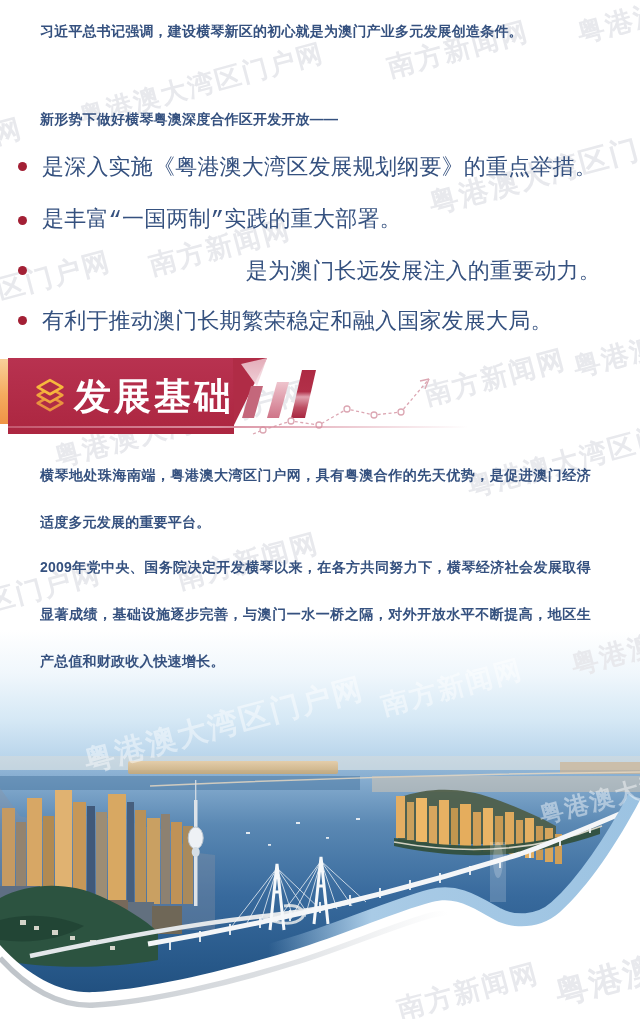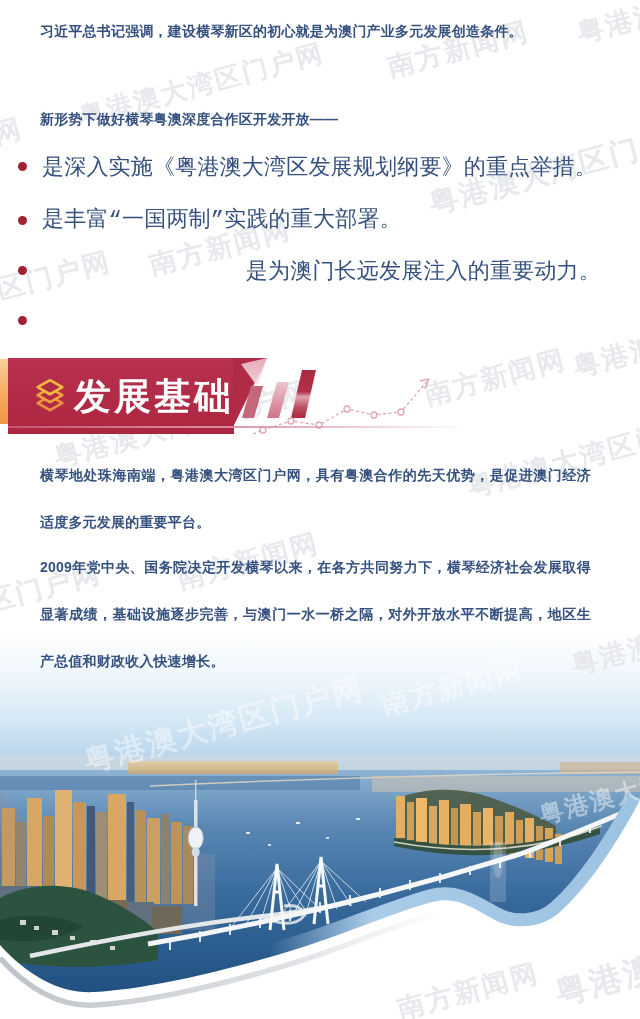--- a/index.html
+++ b/index.html
@@ -243,20 +243,21 @@
       <li class="bullet b2">
         <span class="dot"></span>
         <span>是丰富“一国两制”实践的重大部署。</span>
       </li>
       <li class="bullet b3">
         <span class="dot"></span>
         <span>是为澳门长远发展注入的重要动力。</span>
       </li>
       <li class="bullet b4">
         <span class="dot"></span>
+        <span>有利于推动澳门长期繁荣稳定和融入国家发展大局。</span>
       </li>
     </ul>
 
     <p class="para p3">横琴地处珠海南端，粤港澳大湾区门户网，具有粤澳合作的先天优势，是促进澳门经济适度多元发展的重要平台。</p>
     <p class="para p4">2009年党中央、国务院决定开发横琴以来，在各方共同努力下，横琴经济社会发展取得显著成绩，基础设施逐步完善，与澳门一水一桥之隔，对外开放水平不断提高，地区生产总值和财政收入快速增长。</p>
   </div>
 
   <div class="banner-zone">
     <div class="accent-strip"></div>
     <div class="plate">

